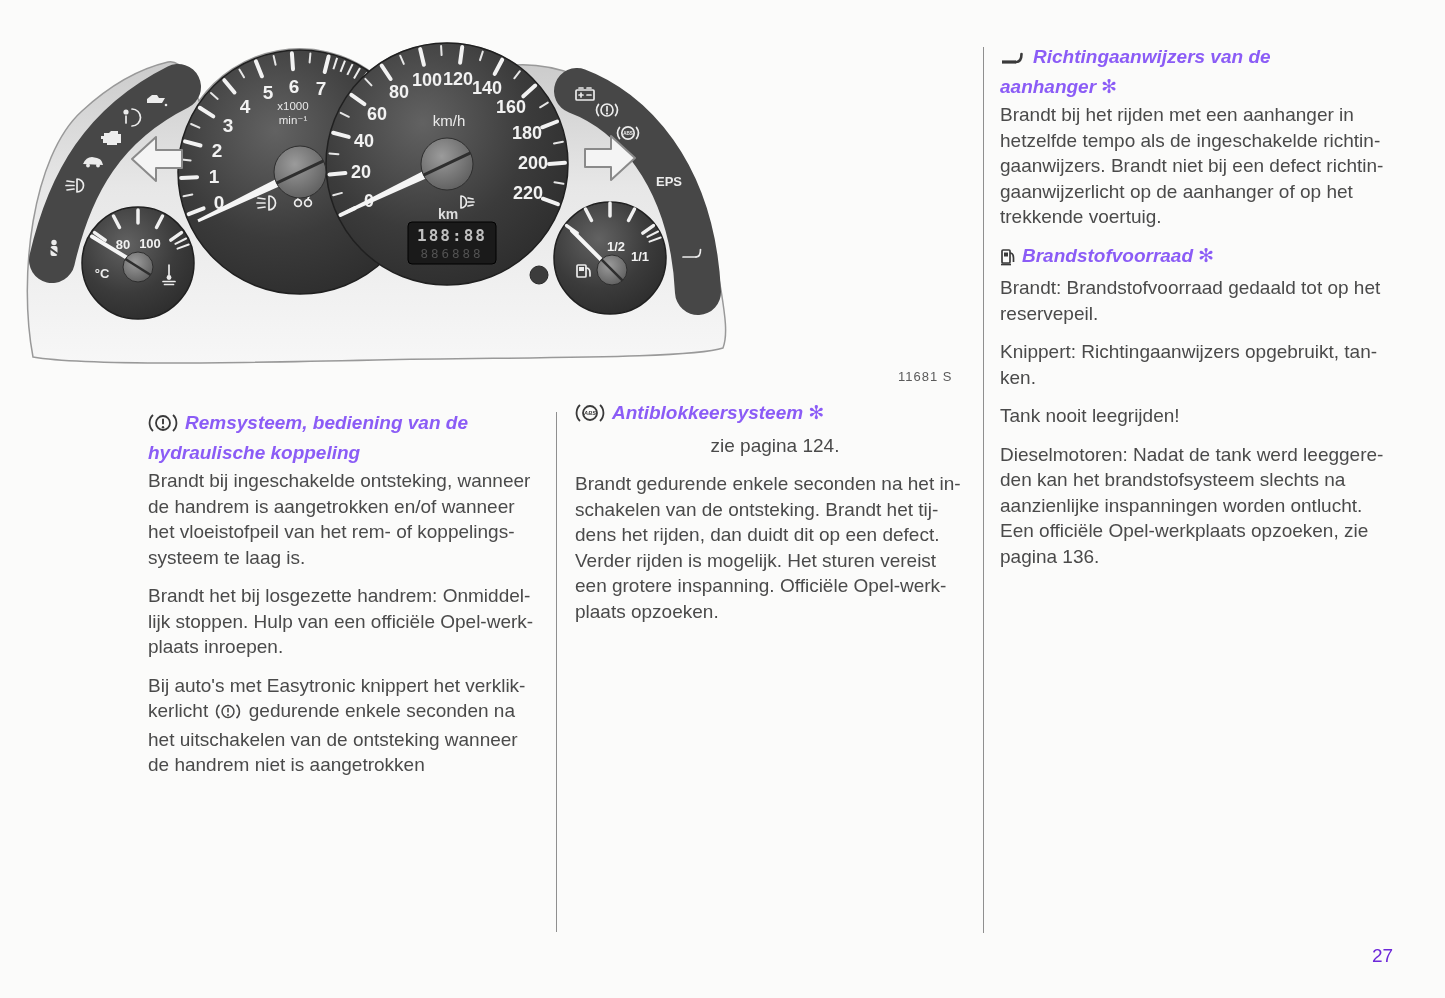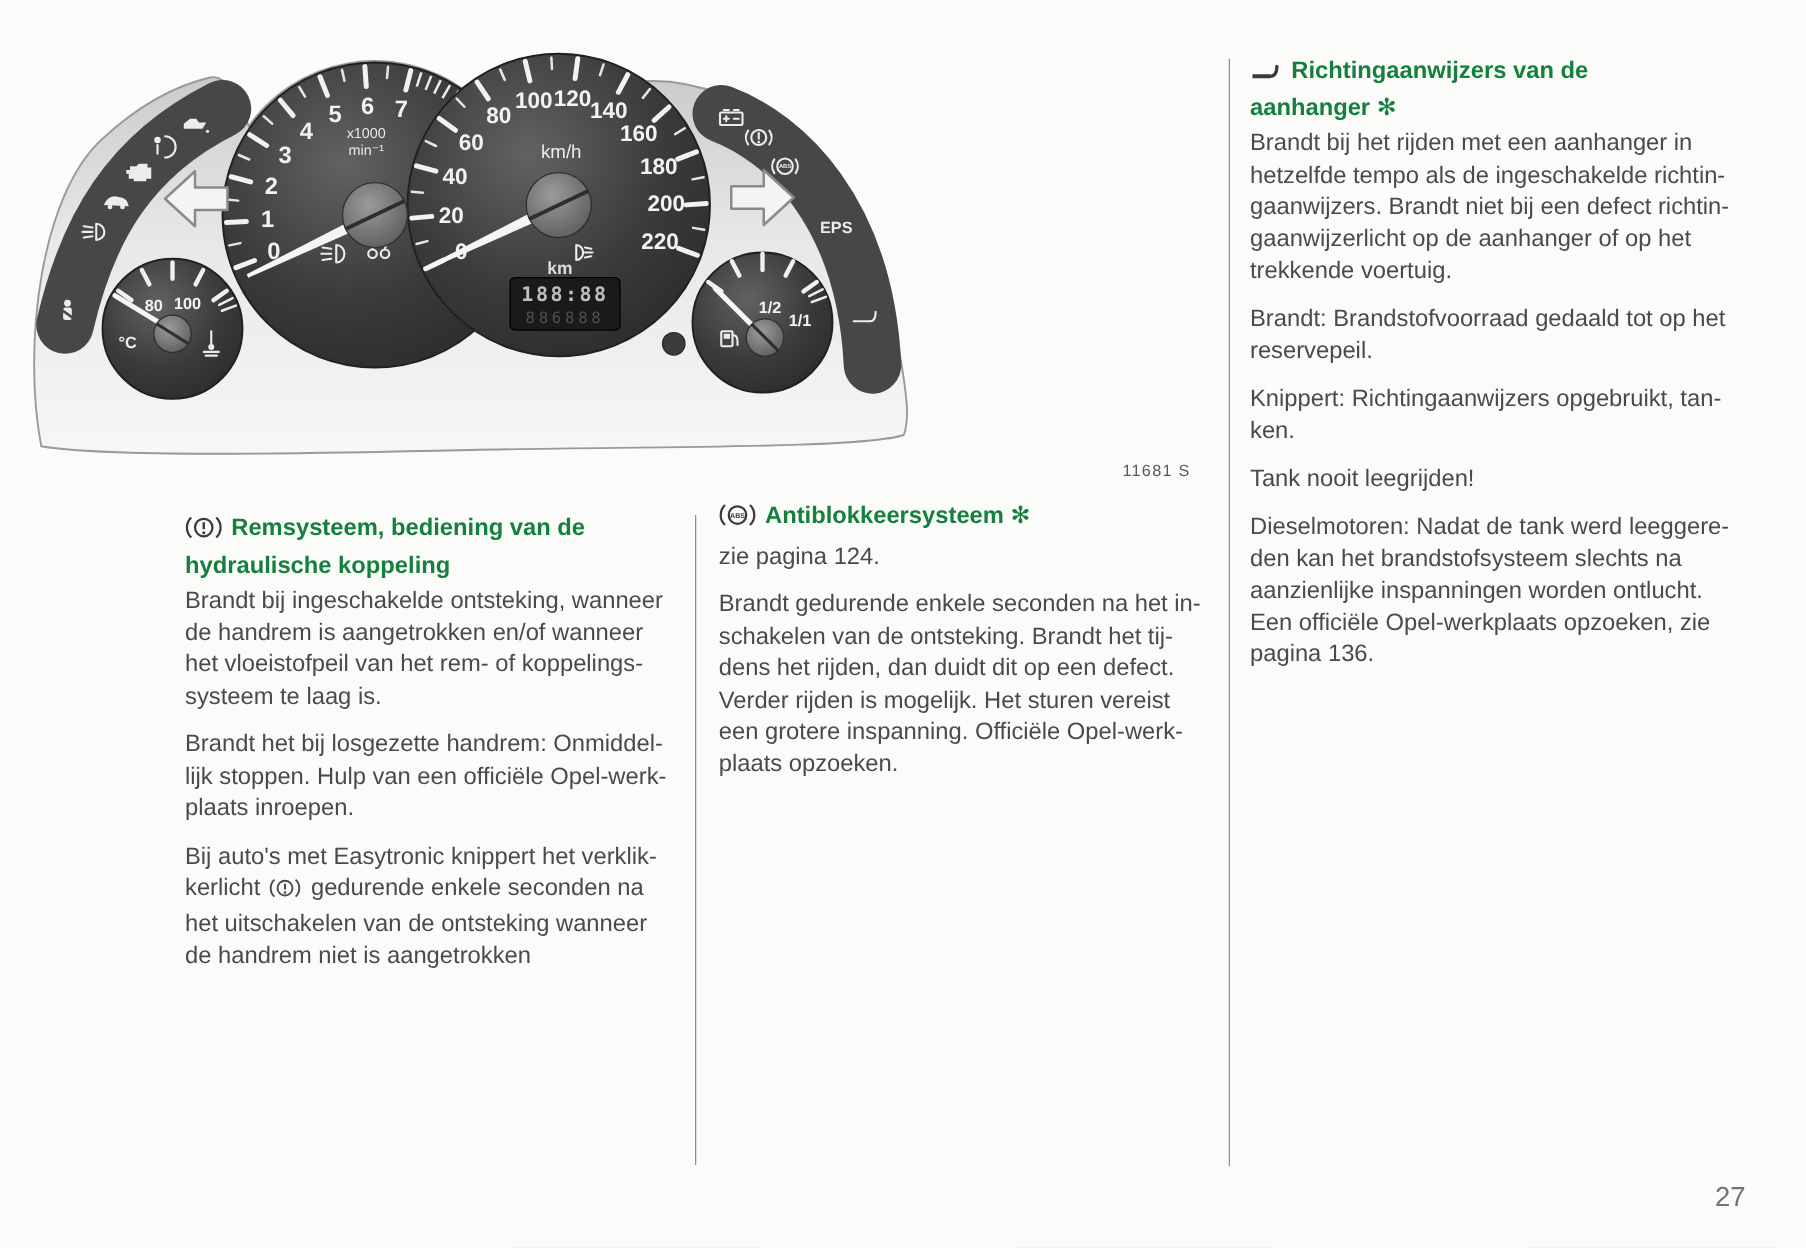--- a/index.html
+++ b/index.html
@@ -2,30 +2,30 @@
 <html><head>
 <meta charset="utf-8">
 <style>
   html,body{margin:0;padding:0;background:#e9e9e9;}
   .page{position:relative;width:1445px;height:998px;background:#fbfbfa;overflow:hidden;
         font-family:"Liberation Sans","DejaVu Sans",sans-serif;color:#4a4a4a;}
   .cluster-svg{position:absolute;left:0;top:0;}
   .caption{position:absolute;left:898px;top:369px;font-size:13px;color:#5a5a5a;letter-spacing:1px;}
   .col{position:absolute;font-size:19px;line-height:25.5px;}
   .col p{margin:0 0 13px 0;white-space:pre-line;}
-  .heading{font-weight:bold;color:#15803d;margin:0 0 3px 0;white-space:pre-line;}
-  .subline{margin:0 0 20px 0;}
+  .heading{font-weight:bold;color:#8b5cf6;margin:0 0 3px 0;white-space:pre-line;font-style:italic;}
+  .subline{margin:0 0 20px 0;text-align:center;}
   .h2{margin-top:8px;}
   .u{text-underline-offset:4px;text-decoration-thickness:1.5px;}
   .hicon{display:inline-block;vertical-align:-4px;margin-right:7px;}
   .inline-icon{display:inline-block;vertical-align:-3px;margin:0 2px;}
   .vline{position:absolute;width:1px;background:#8f8f8f;}
   .vline.d1{left:556px;top:412px;height:520px;}
   .vline.d2{left:983px;top:47px;height:886px;}
-  .page-number{position:absolute;left:1372px;top:945px;font-size:22px;color:#737373;}
+  .page-number{position:absolute;left:1372px;top:945px;font-size:19px;color:#6d28d9;}
   
   .tkM{stroke:#f2f2f2;stroke-width:4;stroke-linecap:round;}
   .tkm{stroke:#e6e6e6;stroke-width:2;stroke-linecap:round;}
   .tkR{stroke:#ededed;stroke-width:2;}
   .tkS{stroke:#f0f0f0;stroke-width:3.5;stroke-linecap:round;}
   .tks{stroke:#ededed;stroke-width:2;stroke-linecap:round;}
   .gnum{fill:#f2f2f2;font-family:"Liberation Sans","DejaVu Sans",sans-serif;font-weight:bold;}
   .wicon{stroke:#ececec;fill:none;stroke-width:1.7;stroke-linecap:round;stroke-linejoin:round;}
   .wfill{fill:#ececec;stroke:none;}
   .lcd-top{fill:#c0c0c0;font-family:"DejaVu Sans Mono",monospace;font-weight:bold;letter-spacing:2px;}
@@ -325,20 +325,26 @@
     <div class="heading"><span class="hicon"><svg width="26" height="16" viewBox="0 0 26 16">
             <line x1="2" y1="11" x2="16" y2="11" stroke="#3a3a3a" stroke-width="3.2"></line>
             <path d="M 16,11 C 20,11 21.5,7.5 21.5,3" fill="none" stroke="#3a3a3a" stroke-width="2.6" stroke-linecap="round"></path>
           </svg></span><span>Richtingaanwijzers van de
 aanhanger ✻</span></div>
     <p>Brandt bij het rijden met een aanhanger in
 hetzelfde tempo als de ingeschakelde richtin-
 gaanwijzers. Brandt niet bij een defect richtin-
 gaanwijzerlicht op de aanhanger of op het
 trekkende voertuig.</p>
+    <div class="heading h2"><span class="hicon"><svg width="15" height="19" viewBox="0 0 15 19">
+            <rect x="2" y="3" width="8" height="13" rx="1" fill="none" stroke="#3a3a3a" stroke-width="1.7"></rect>
+            <rect x="4" y="5.5" width="4" height="4" fill="#3a3a3a"></rect>
+            <path d="M 10,6 c 3,0 3.5,2 3.5,5 l 0,4" fill="none" stroke="#3a3a3a" stroke-width="1.7"></path>
+            <line x1="1" y1="17.5" x2="11" y2="17.5" stroke="#3a3a3a" stroke-width="1.7"></line>
+          </svg></span><span>Brandstofvoorraad ✻</span></div>
     <p>Brandt: Brandstofvoorraad gedaald tot op het
 reservepeil.</p>
     <p>Knippert: Richtingaanwijzers opgebruikt, tan-
 ken.</p>
     <p><span class="u">Tank nooit leegrijden!</span></p>
     <p>Dieselmotoren: Nadat de tank werd leeggere-
 den kan het brandstofsysteem slechts na
 aanzienlijke inspanningen worden ontlucht.
 Een officiële Opel-werkplaats opzoeken, zie
 pagina 136.</p>

